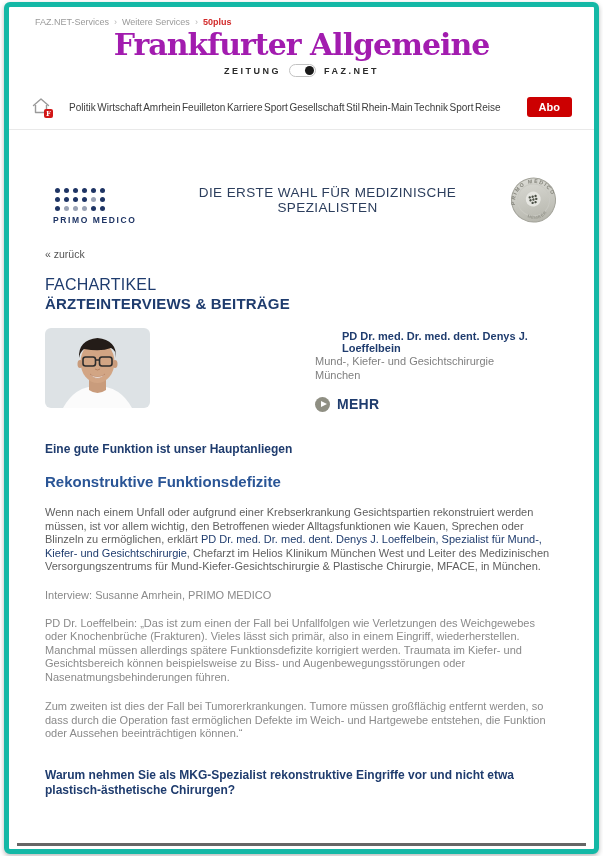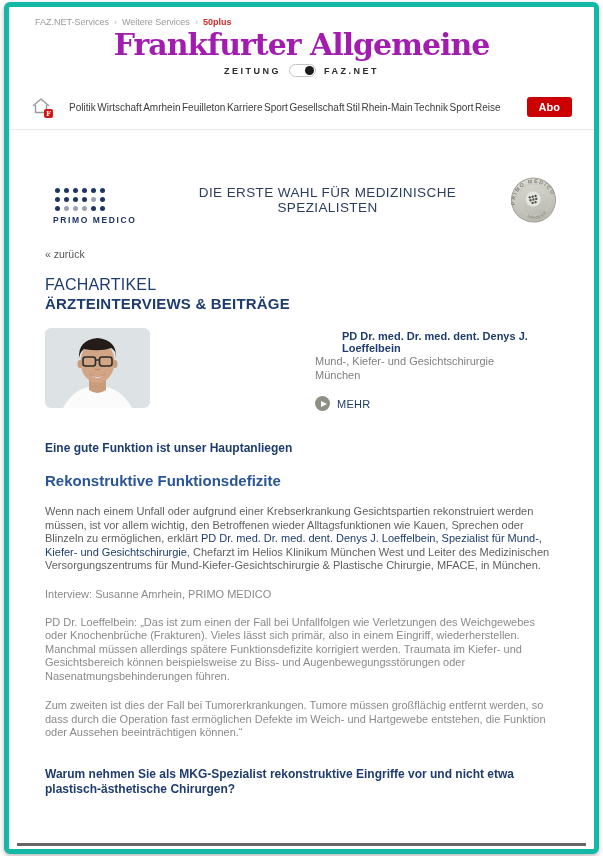--- a/index.html
+++ b/index.html
@@ -94,21 +94,21 @@
   .mehr-row { display: flex; align-items: center; gap: 7px; margin-top: 14px; cursor: pointer; }
   .play-icon {
     width: 15px; height: 15px; border-radius: 50%; background: #8f8f83;
     display: flex; align-items: center; justify-content: center; flex: none;
   }
   .play-icon::after {
     content: ""; display: block;
     border-left: 6px solid #fff; border-top: 3.5px solid transparent; border-bottom: 3.5px solid transparent;
     margin-left: 2px;
   }
-  .mehr-label { font-size: 11px; font-weight: normal; color: #1f3c6e; letter-spacing: 0.3px; }
+  .mehr-label { font-size: 14px; font-weight: bold; color: #1f3c6e; letter-spacing: 0.3px; }
 
   
   .article { margin: 0 36px; }
   .headline { margin-top: 30px; font-size: 12px; font-weight: bold; color: #1f3c6e; }
   .article-title { margin-top: 17px; font-size: 15px; font-weight: bold; color: #2a5596; }
   .intro { margin-top: 16px; font-size: 11px; font-weight: normal; color: #5f5f5f; line-height: 13.5px; }
   .intro .navy { color: #1f3c6e; }
   .credit { margin-top: 15px; font-size: 11px; color: #8a8a8a; }
   .question { margin-top: 43px; font-size: 12px; font-weight: bold; color: #1f3c6e; line-height: 15px; }
   .answer { margin-top: 16px; font-size: 11px; color: #8a8a8a; line-height: 13.5px; }

